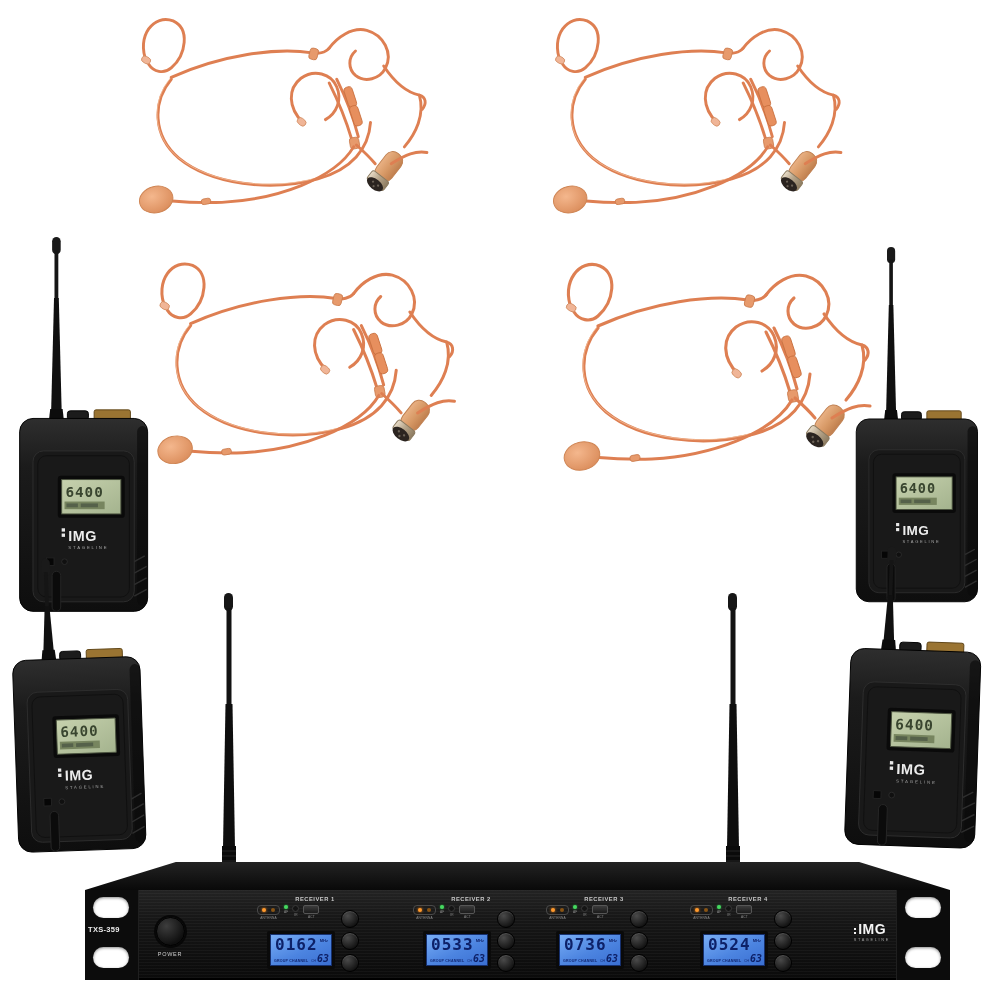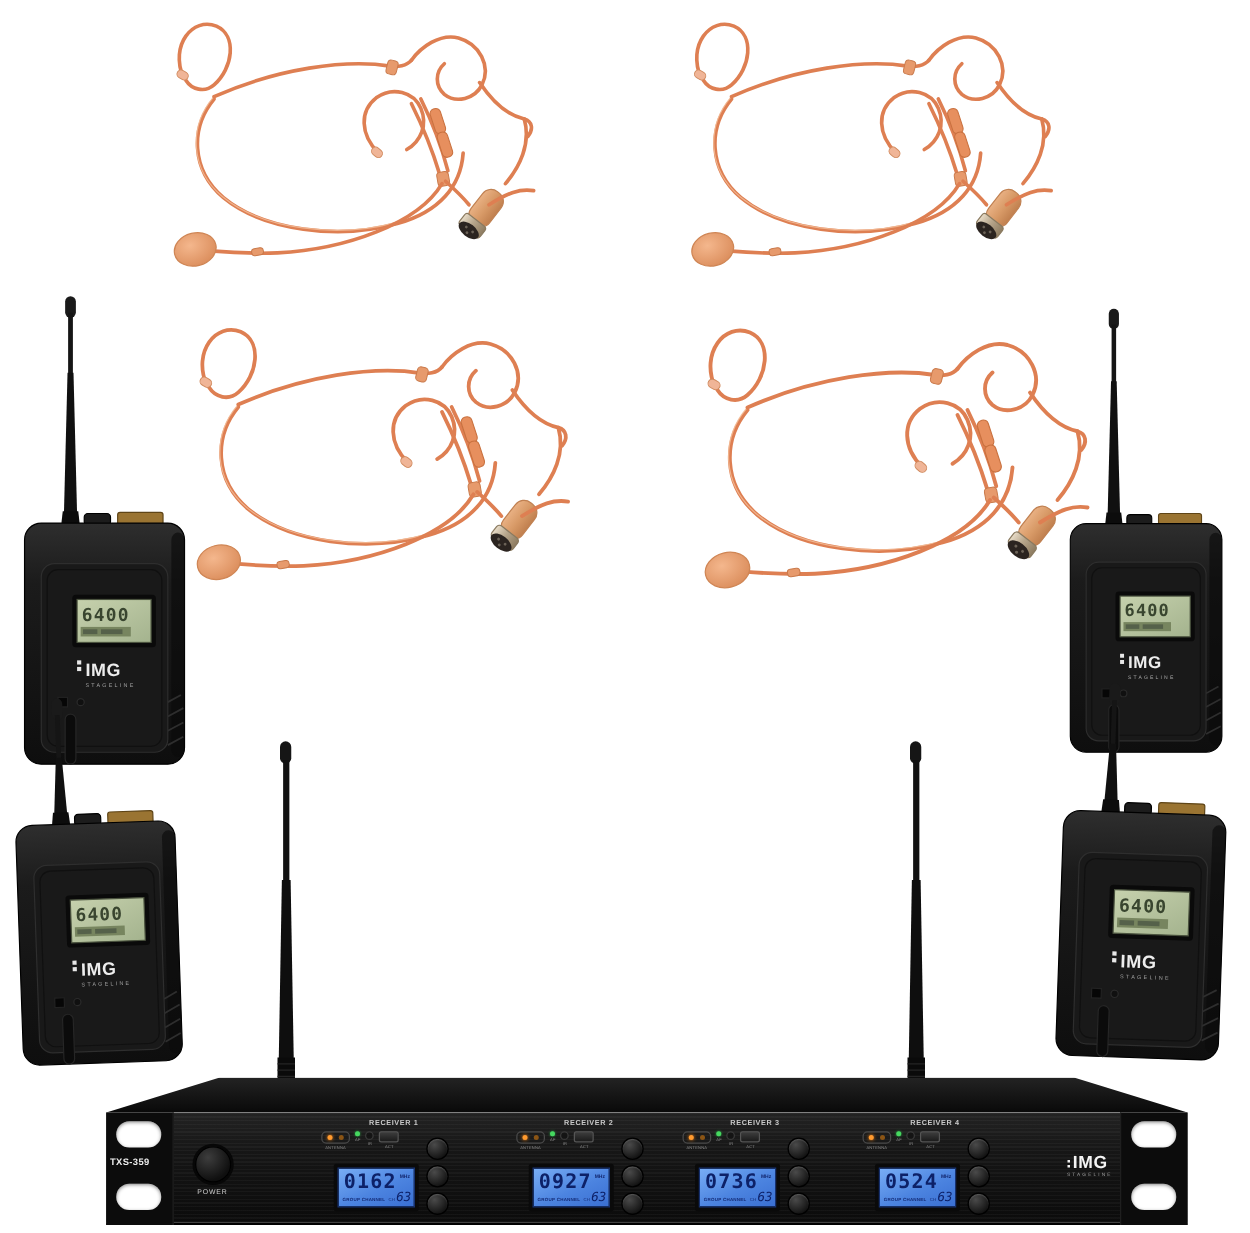--- a/index.html
+++ b/index.html
@@ -58,21 +58,21 @@
   .mod-lcd{position:absolute;left:12px;top:15px;width:68px;height:38px;background:#0a0a0a;border-radius:2px;
     padding:3px;box-sizing:border-box;margin-top:20px;}
   .lcd-screen{width:100%;height:100%;position:relative;overflow:hidden;box-sizing:border-box;
     background:linear-gradient(155deg,#78adf5 0%,#4c84e0 55%,#3a6fd2 100%);border:1px solid #16306e;}
   .freq{position:absolute;left:4px;top:0px;font-family:"DejaVu Sans Mono",monospace;font-weight:bold;
     font-size:16px;color:#0d2168;letter-spacing:1px;}
   .unit{position:absolute;right:3px;top:3px;font-size:4px;color:#13276f;font-weight:bold;}
   .lcd-bot{position:absolute;left:3px;right:2px;bottom:1px;display:flex;align-items:baseline;}
   .gc{font-size:3.6px;color:#132a75;font-weight:bold;letter-spacing:.2px;flex:1;}
   .chp{font-size:3.5px;color:#132a75;margin-right:1px;}
-  .ch{font-size:10px;font-family:"DejaVu Sans Mono",monospace;font-weight:normal;font-style:italic;color:#0d2168;}
+  .ch{font-size:10px;font-family:"DejaVu Sans Mono",monospace;font-weight:bold;font-style:italic;color:#0d2168;}
   .mod-btns{position:absolute;left:86px;top:14px;display:flex;flex-direction:column;gap:4px;}
   .knob{width:16px;height:16px;border-radius:50%;border:1px solid #000;
     background:radial-gradient(circle at 35% 30%,#4a4a4a,#131313 75%);
     box-shadow:inset 0 1px 1px rgba(255,255,255,.16);}
   .brand{position:absolute;right:60px;top:32px;color:#fff;}
   .brand-row{display:flex;align-items:flex-end;gap:2px;}
   .dotcol{display:flex;flex-direction:column;gap:1.5px;padding-bottom:2px;}
   .dotcol i{display:block;width:2.5px;height:2.5px;background:#f2f2f2;}
   .brand-main{font-size:14px;font-weight:bold;letter-spacing:.5px;color:#f4f4f4;line-height:1;}
   .brand-sub{font-size:3.8px;letter-spacing:1.7px;color:#a2a2a2;margin-top:1.5px;text-align:center;}
@@ -344,21 +344,21 @@
           <span class="irdot"></span>
           <span class="ind-txt">IR</span>
         </div>
         <div class="ind">
           <span class="actbtn"></span>
           <span class="ind-txt">ACT</span>
         </div>
       </div>
       <div class="mod-lcd">
         <div class="lcd-screen">
-          <span class="freq">0927</span>
+          <span class="freq">0533</span>
           <span class="unit">MHz</span>
           <div class="lcd-bot">
             <span class="gc">GROUP CHANNEL</span>
             <span class="chp">CH</span>
             <span class="ch">63</span>
           </div>
         </div>
       </div>
       <div class="mod-btns">
         <span class="knob"></span>

